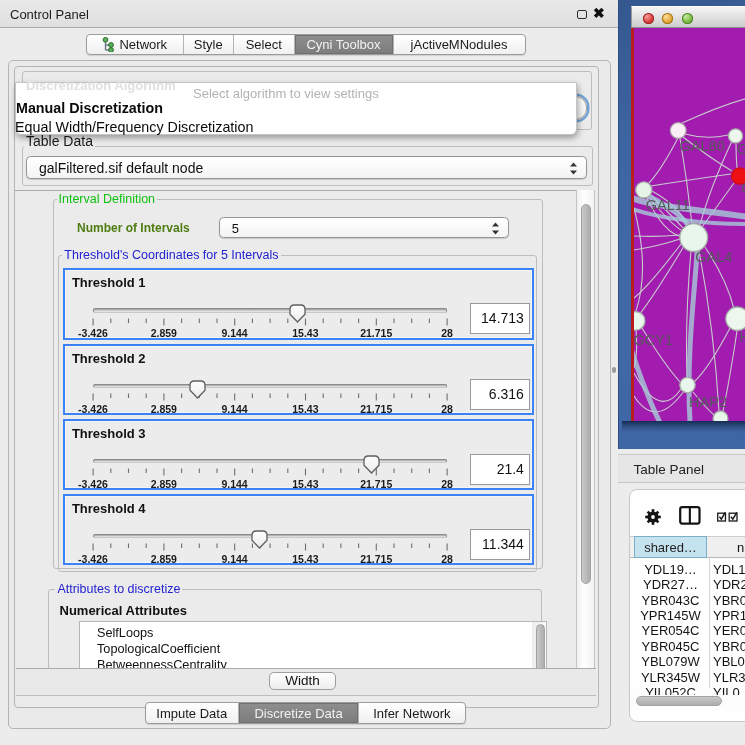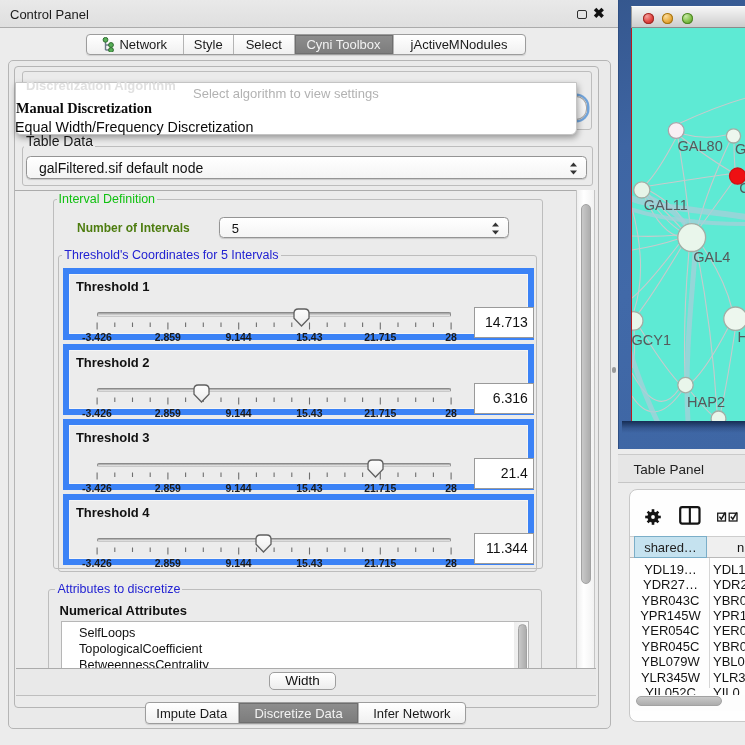--- a/index.html
+++ b/index.html
@@ -34,38 +34,38 @@
   .combo { background:linear-gradient(#FFFFFF,#F4F4F4); border:1px solid #949494; border-radius:4.5px;
            box-shadow:0 1px 1px rgba(0,0,0,0.15);text-decoration:underline; }
   .combo .txt { position:absolute; left:12px; top:50%; transform:translateY(-50%); font-size:13px; color:#111; }
   .updn { position:absolute; width:9px; }
   .updn svg { display:block; }
 
   .bold { font-weight:bold; }
 
   
   .tbox { position:absolute; left:47.9px; width:471px; height:71.5px;
-          border:6px solid #3b82f6; background:#ECECEC; box-shadow:inset 0 0 0 1px #F5F5F5; }
+          border:2px solid #3b82f6; background:#ECECEC; box-shadow:inset 0 0 0 1px #F5F5F5; }
   .tbox .lab { position:absolute; left:7px; top:5px; font-size:13px; font-weight:bold; color:#111; }
   .vbox { position:absolute; left:405px; top:33px; width:60px; height:31px; background:#fff;
           border:1px solid #9A9A9A; font-size:14px; color:#111; text-align:right;
           line-height:29px; padding-right:5px; }
 
   
   .vtrack { background:linear-gradient(90deg,#EFEFEF,#FFFFFF 40%,#F2F2F2); border-left:1px solid #C4C4C4; border-right:1px solid #C4C4C4; }
   .vthumb { position:absolute; border-radius:5px; background:linear-gradient(90deg,#C9C9C9,#ADADAD); border:1px solid #A2A2A2; }
 
   
   #desktop { left:618px; top:0; width:127px; height:449px; border-left:1.5px solid #2E4E82;
      background:linear-gradient(160deg,#35578E,#3E65A3 30%,#4169A8 60%,#3E66A4); }
   #netwin-title { left:631px; top:6px; width:114px; height:22px;
      background:linear-gradient(#F5F5F5,#CDCDCD); border-bottom:1px solid #8B8B8B;
      border-top:1px solid #FCFCFC; border-left:1px solid #9A9A9A; }
   .light { position:absolute; top:5.5px; width:11.5px; height:11.5px; border-radius:50%; }
-  #canvas { left:631px; top:28px; width:114px; height:393px; background:#5eead4; border-left:1px solid #b91c1c;}
+  #canvas { left:631px; top:28px; width:114px; height:393px; background:#a21caf; border-left:3px solid #b91c1c;}
   #winshadow { left:622px; top:421px; width:123px; height:12px;
      background:linear-gradient(rgba(15,35,70,0.85),rgba(25,45,85,0.25) 60%,rgba(40,60,100,0)); }
 
   #tp-bar { left:618px; top:454px; width:127px; height:29px; background:#E6E6E6;
      border-top:1px solid #CACACA; border-bottom:1px solid #C6C6C6; }
   #tp-bar .t { position:absolute; left:15.5px; top:7px; font-size:13.5px; color:#222; }
 
   #tablepanel { left:629px; top:489px; width:126px; height:233px; background:#FEFEFE;
      border:1px solid #C8C8C8; border-radius:8px 0 0 8px; }
 
@@ -307,35 +307,35 @@
           </linearGradient>
         </defs>
         <path d="M1,5.2 Q1,1 5.2,1 L11.8,1 Q16,1 16,5.2 L16,10.3 L8.5,18 L1,10.3 Z" fill="url(#thg)" stroke="#5F5F5F" stroke-width="1.3"></path>
       </svg>
       <div class="vbox">11.344</div>
     </div>
 
   <div class="abs groupbox" style="left:33.4px; top:397.5px; width:493.8px; height:150px;"></div>
   <div class="abs gtitle" style="left:40.4px; top:391px; color:#2222D2;">Attributes to discretize</div>
   <div class="abs bold" style="left:44.5px; top:412px; font-size:13px; color:#111;">Numerical Attributes</div>
-  <div class="abs" style="left:46px; top:429.8px; width:468px; height:49px; background:#FFFFFF; border:1px solid #B6B6B6; overflow:hidden;">
+  <div class="abs" style="left:64px; top:429.8px; width:468px; height:49px; background:#FFFFFF; border:1px solid #B6B6B6; overflow:hidden;">
     <div style="position:absolute; left:17px; top:3px; font-size:12.7px; color:#111; line-height:16.3px;">SelfLoops<br>TopologicalCoefficient<br>BetweennessCentrality</div>
     <div style="position:absolute; right:0px; top:0px; width:14px; height:49px; background:linear-gradient(90deg,#EDEDED,#FAFAFA);"></div>
     <div style="position:absolute; right:1.5px; top:2px; width:9px; height:60px; border-radius:4.5px; background:linear-gradient(90deg,#C9C9C9,#ADADAD); border:1px solid #A2A2A2;"></div>
   </div>
 </div>
 
 <div class="abs vtrack" style="left:576px; top:190px; width:19px; height:478px;"></div>
 <div class="abs vthumb" style="left:580.5px; top:203.5px; width:10px; height:380px;"></div>
 
 <div class="abs" style="left:15px; top:82px; width:562px; height:53px; background:#FFFFFF;
      border:1px solid #C4C4C4; border-radius:0 0 6px 6px; box-shadow:1px 3px 6px rgba(0,0,0,0.35); z-index:30;"></div>
 <div class="abs" style="left:26px; top:78px; font-size:13px; font-weight:bold; color:#E0E0E0; z-index:31;">Discretization Algorithm</div>
 <div class="abs" style="left:193px; top:86px; font-size:13px; color:#B2B2B2; z-index:31;">Select algorithm to view settings</div>
-<div class="abs" style="left:16px; top:100px; font-size:14.3px; font-weight:bold; color:#0A0A0A; z-index:31;font-family:Liberation Serif, serif;">Manual Discretization</div>
+<div class="abs" style="left:16px; top:100px; font-size:14.3px; font-weight:bold; color:#0A0A0A; z-index:31;">Manual Discretization</div>
 <div class="abs" style="left:15px; top:118.5px; font-size:14.3px; color:#0A0A0A; z-index:31;">Equal Width/Frequency Discretization</div>
 
 <div class="abs" style="left:16px; top:668px; width:580px; height:28px; background:#E9E9E9; border-top:1px solid #ABABAB; border-bottom:1px solid #BEBEBE;"></div>
 <div class="abs" style="left:269px; top:672px; width:67px; height:18px; background:linear-gradient(#FFFFFF,#EDEDED);
      border:1px solid #9E9E9E; border-radius:5px; font-size:13.5px; color:#111; text-align:center; line-height:16px;">Width</div>
 
 <div class="abs seg" style="left:144.5px; top:702px; width:321px; height:22px; z-index:5;">
   <div class="s" style="width:93px;">Impute Data</div>
   <div class="s sel" style="width:121px;">Discretize Data</div>
   <div class="s" style="width:107px;">Infer Network</div>

